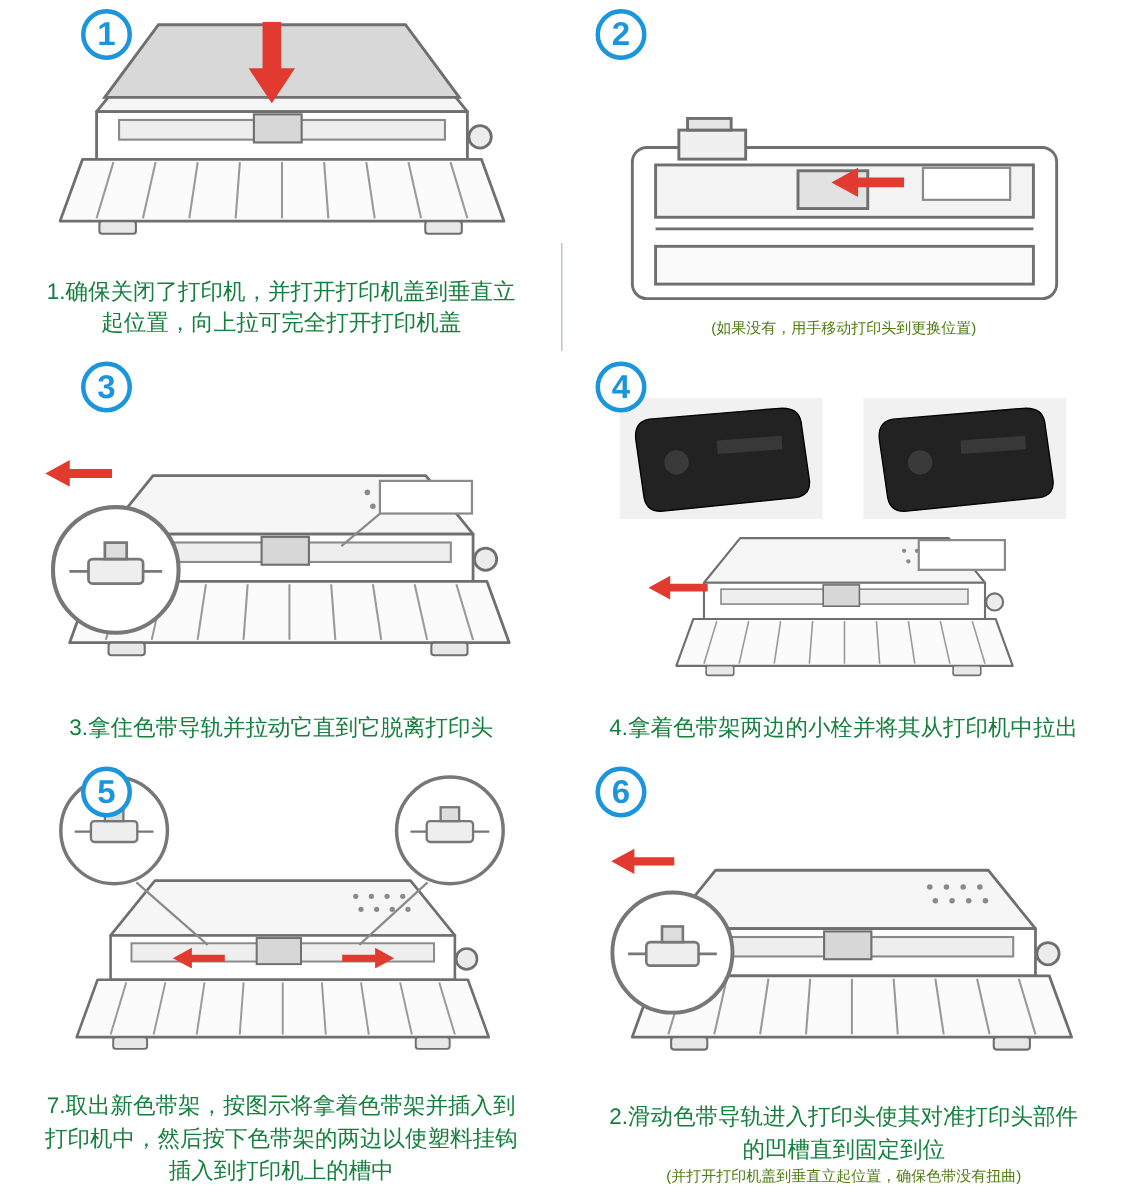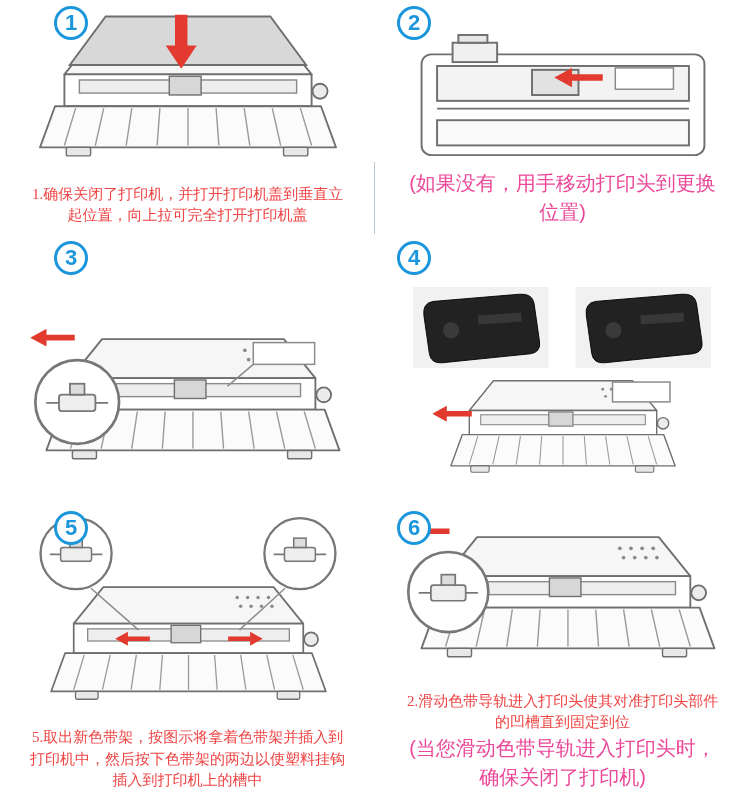--- a/index.html
+++ b/index.html
@@ -3,22 +3,22 @@
 <meta charset="utf-8">
 <style>
   html,body{margin:0;padding:0;background:#ffffff;}
   body{width:750px;height:800px;font-family:"Liberation Sans","DejaVu Sans",sans-serif;position:relative;overflow:hidden;}
   .grid{display:grid;grid-template-columns:375px 375px;grid-template-rows:235px 270px 295px;width:750px;height:800px;}
   .cell{position:relative;display:flex;flex-direction:column;align-items:center;justify-content:flex-end;padding-bottom:8px;box-sizing:border-box;overflow:hidden;}
   .stepnum{position:absolute;top:6px;width:34px;height:34px;border:3px solid #1b96dc;border-radius:50%;color:#1b96dc;font-size:22px;font-weight:bold;display:flex;align-items:center;justify-content:center;box-sizing:border-box;background:#fff;}
   .cell.col-left .stepnum{left:54px;}
   .cell.col-right .stepnum{left:22px;}
   .fig{flex:0 0 auto;margin-bottom:6px;}
-  .caption{color:#ef4444;font-size:15px;line-height:1.45;text-align:center;max-width:320px;padding:0 10px;font-family:Liberation Serif, serif;}
-  .note{color:#ec4899;font-size:20px;line-height:1.45;text-align:center;max-width:320px;padding:0 10px;}
+  .caption{color:#15803d;font-size:15px;line-height:1.45;text-align:center;max-width:320px;padding:0 10px;}
+  .note{color:#4d7c0f;font-size:10px;line-height:1.45;text-align:center;max-width:320px;padding:0 10px;}
   .note:empty{display:none;}
   .divider{position:absolute;left:374px;top:162px;width:1px;height:72px;background:#b9c6cf;}
   svg.illus{display:block;}
 </style>
 </head>
 <body>
 
 <svg width="0" height="0" style="position:absolute" aria-hidden="true">
   <defs>
     <symbol id="printer" viewBox="0 0 320 180">
@@ -123,62 +123,64 @@
     <div class="stepnum">3</div>
     <div class="fig">
       <svg class="illus" width="318" height="186" viewBox="0 0 320 188">
         <use href="#printer" x="15" y="10" width="300" height="169"></use>
         <rect x="226" y="38" width="62" height="22" fill="#ffffff" stroke="#8a8a8a" stroke-width="1.5"></rect>
         <line x1="226" y1="60" x2="200" y2="82" stroke="#8a8a8a" stroke-width="1.5"></line>
         <use href="#zoom-detail" x="2" y="52" width="92" height="92"></use>
         <use href="#arrow-left" x="0" y="24" width="46" height="18"></use>
       </svg>
     </div>
+    <div class="caption">3.拿住色带导轨并拉动它直到它脱离打印头</div>
 
   </div>
 
   <div class="cell col-right">
     <div class="stepnum">4</div>
     <div class="fig">
       <svg class="illus" width="318" height="204" viewBox="0 0 320 206">
         <use href="#cartridge" x="4" y="0" width="146" height="82"></use>
         <use href="#cartridge" x="168" y="0" width="146" height="82"></use>
         <use href="#printer" x="45" y="76" width="230" height="129"></use>
         <rect x="210" y="96" width="58" height="20" fill="#ffffff" stroke="#8a8a8a" stroke-width="1.5"></rect>
         <use href="#arrow-left" x="28" y="120" width="40" height="16"></use>
       </svg>
     </div>
+    <div class="caption">4.拿着色带架两边的小栓并将其从打印机中拉出</div>
 
   </div>
 
   <div class="cell col-left">
     <div class="stepnum">5</div>
     <div class="fig">
       <svg class="illus" width="318" height="208" viewBox="0 0 320 210">
         <use href="#printer" x="20" y="52" width="281" height="158"></use>
         <use href="#zoom-detail" x="8" y="2" width="78" height="78"></use>
         <use href="#zoom-detail" x="234" y="2" width="78" height="78"></use>
         <line x1="62" y1="76" x2="110" y2="118" stroke="#8a8a8a" stroke-width="1.5"></line>
         <line x1="258" y1="76" x2="212" y2="118" stroke="#8a8a8a" stroke-width="1.5"></line>
         <use href="#arrow-left" x="86" y="120" width="36" height="14"></use>
         <use href="#arrow-left" transform="translate(236,120) scale(-1,1)" width="36" height="14"></use>
       </svg>
     </div>
-    <div class="caption">5.取出新色带架，按图示将拿着色带架并插入到打印机中，然后按下色带架的两边以使塑料挂钩插入到打印机上的槽中</div>
+    <div class="caption">7.取出新色带架，按图示将拿着色带架并插入到打印机中，然后按下色带架的两边以使塑料挂钩插入到打印机上的槽中</div>
 
   </div>
 
   <div class="cell col-right">
     <div class="stepnum">6</div>
     <div class="fig">
       <svg class="illus" width="318" height="178" viewBox="0 0 320 180">
         <use href="#printer" x="15" y="6" width="300" height="169"></use>
         <use href="#zoom-detail" x="0" y="42" width="88" height="88"></use>
         <use href="#arrow-left" x="2" y="16" width="44" height="17"></use>
       </svg>
     </div>
     <div class="caption">2.滑动色带导轨进入打印头使其对准打印头部件的凹槽直到固定到位</div>
-    <div class="note">(当您滑动色带导轨进入打印头时，确保关闭了打印机)</div>
+    <div class="note">(并打开打印机盖到垂直立起位置，确保色带没有扭曲)</div>
   </div>
 
 </div>
 
 <div class="divider"></div>
 
 </body></html>

